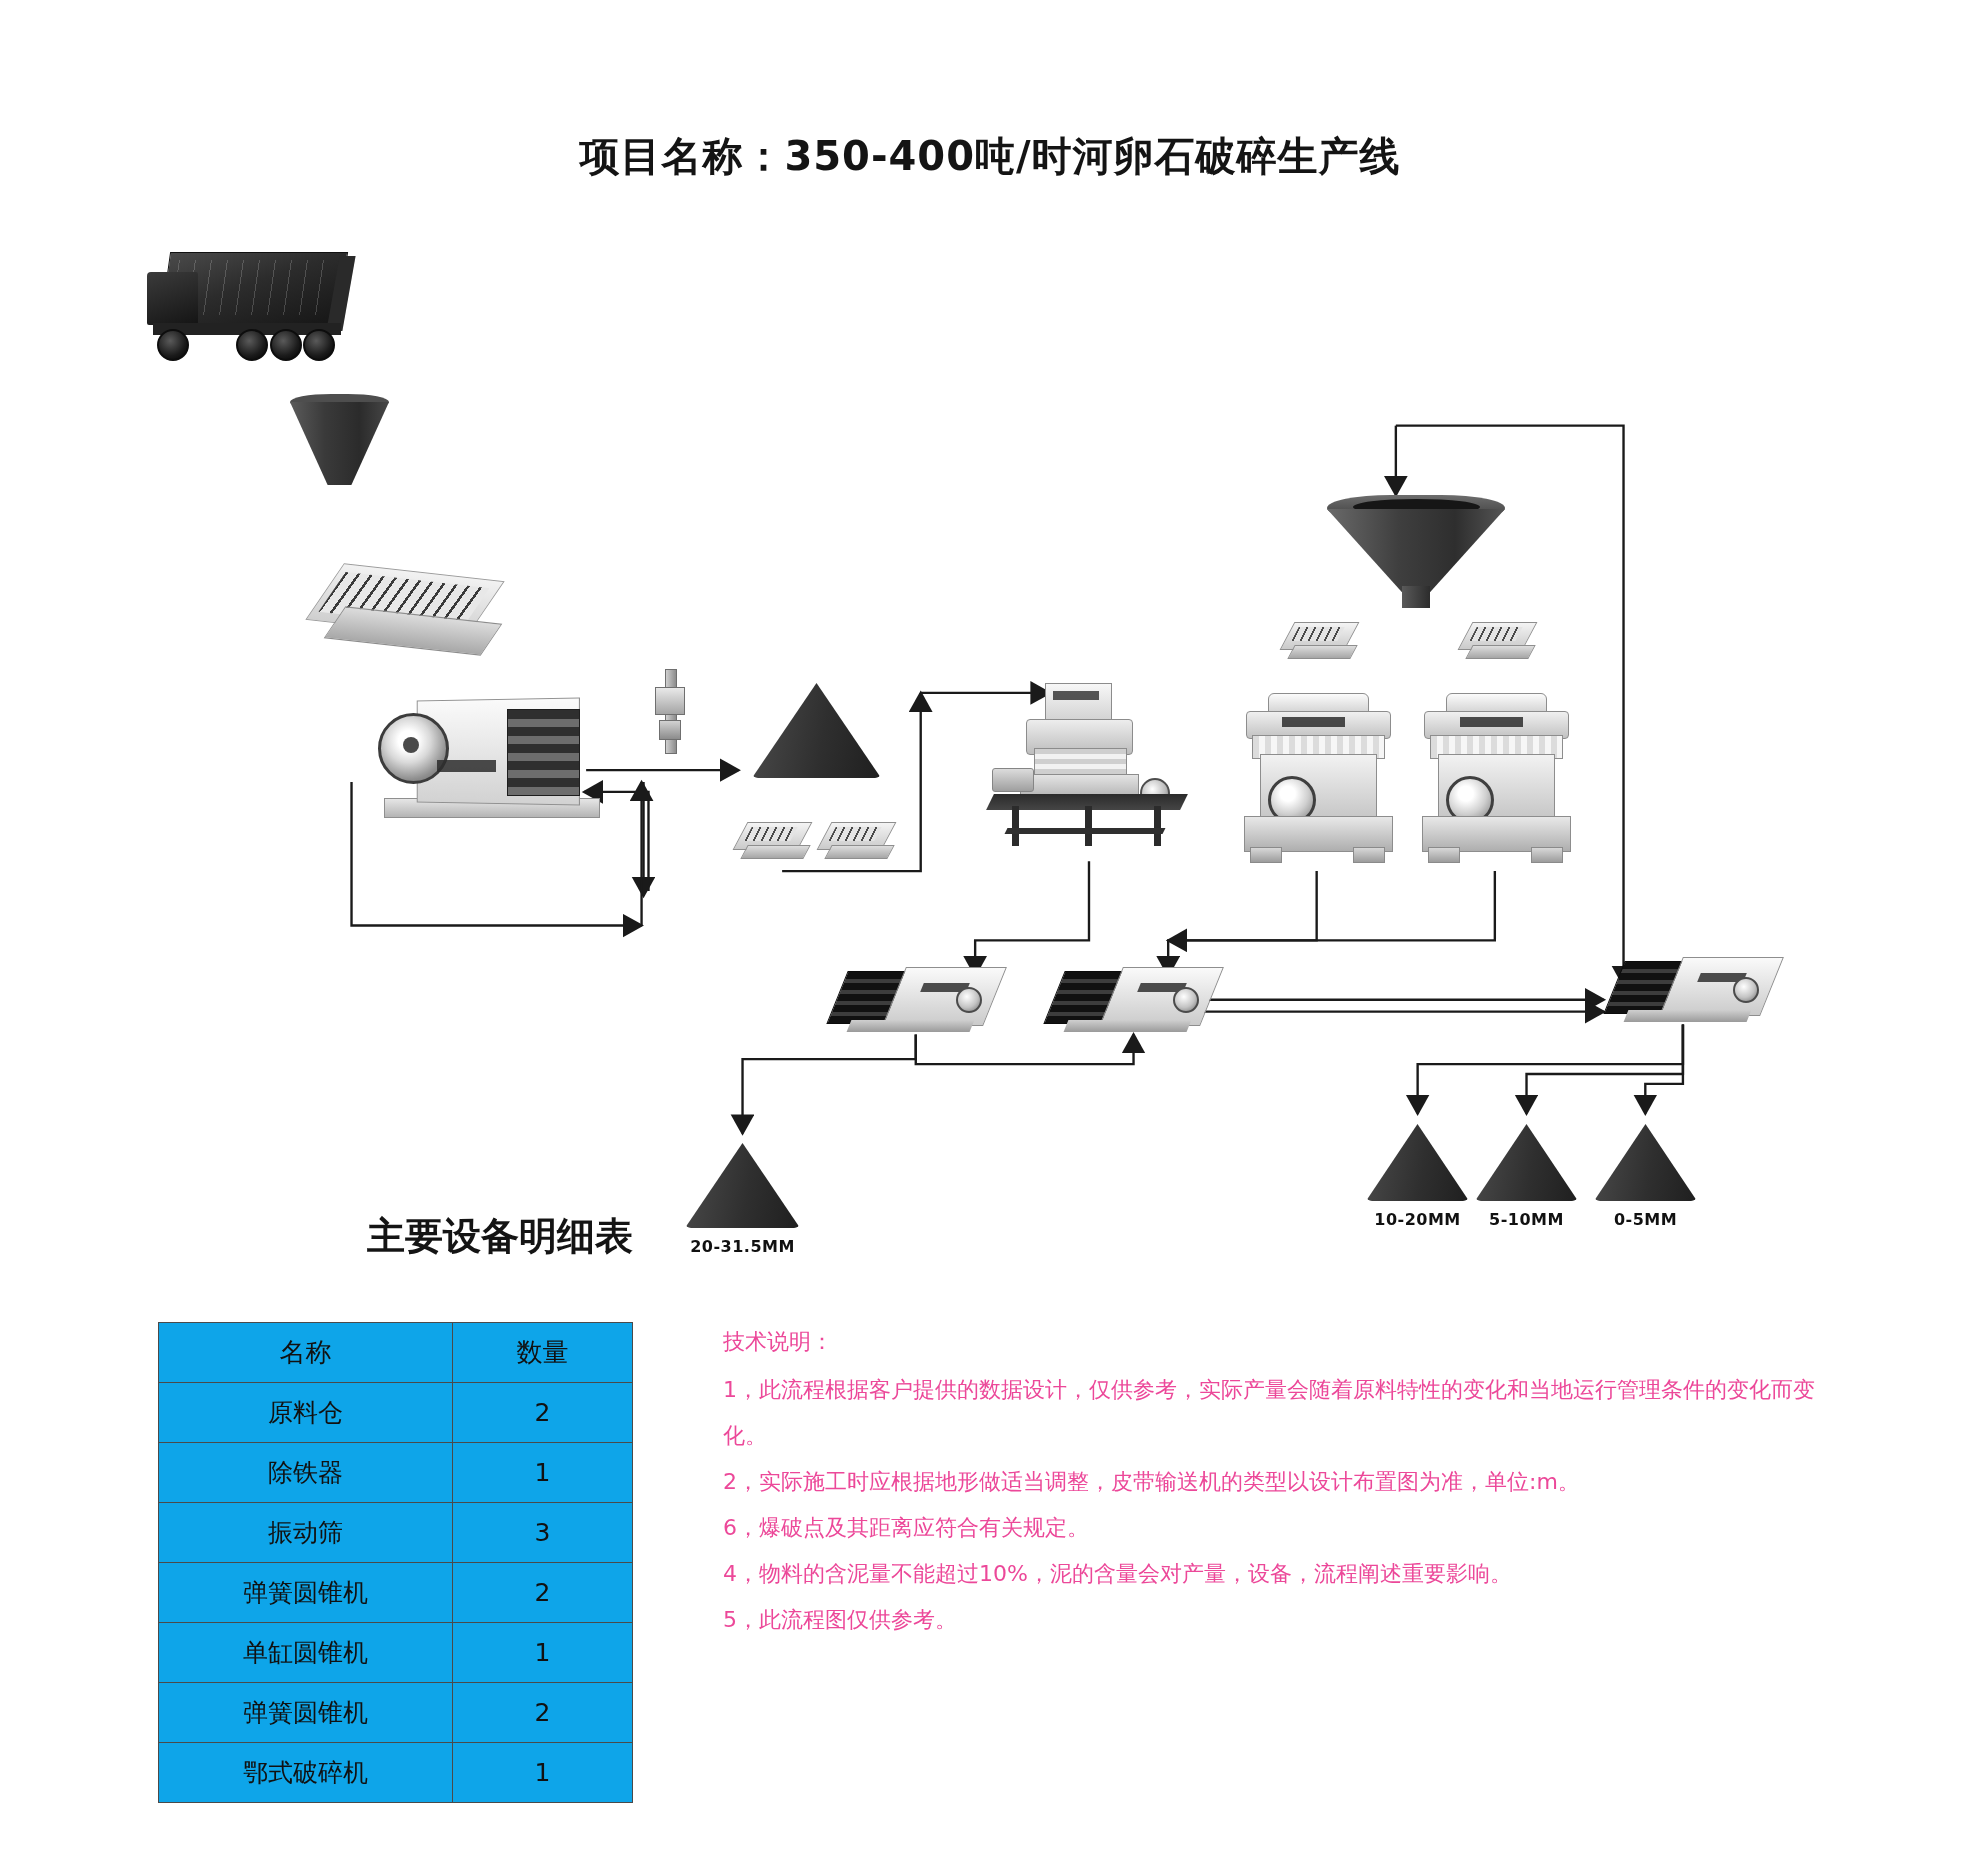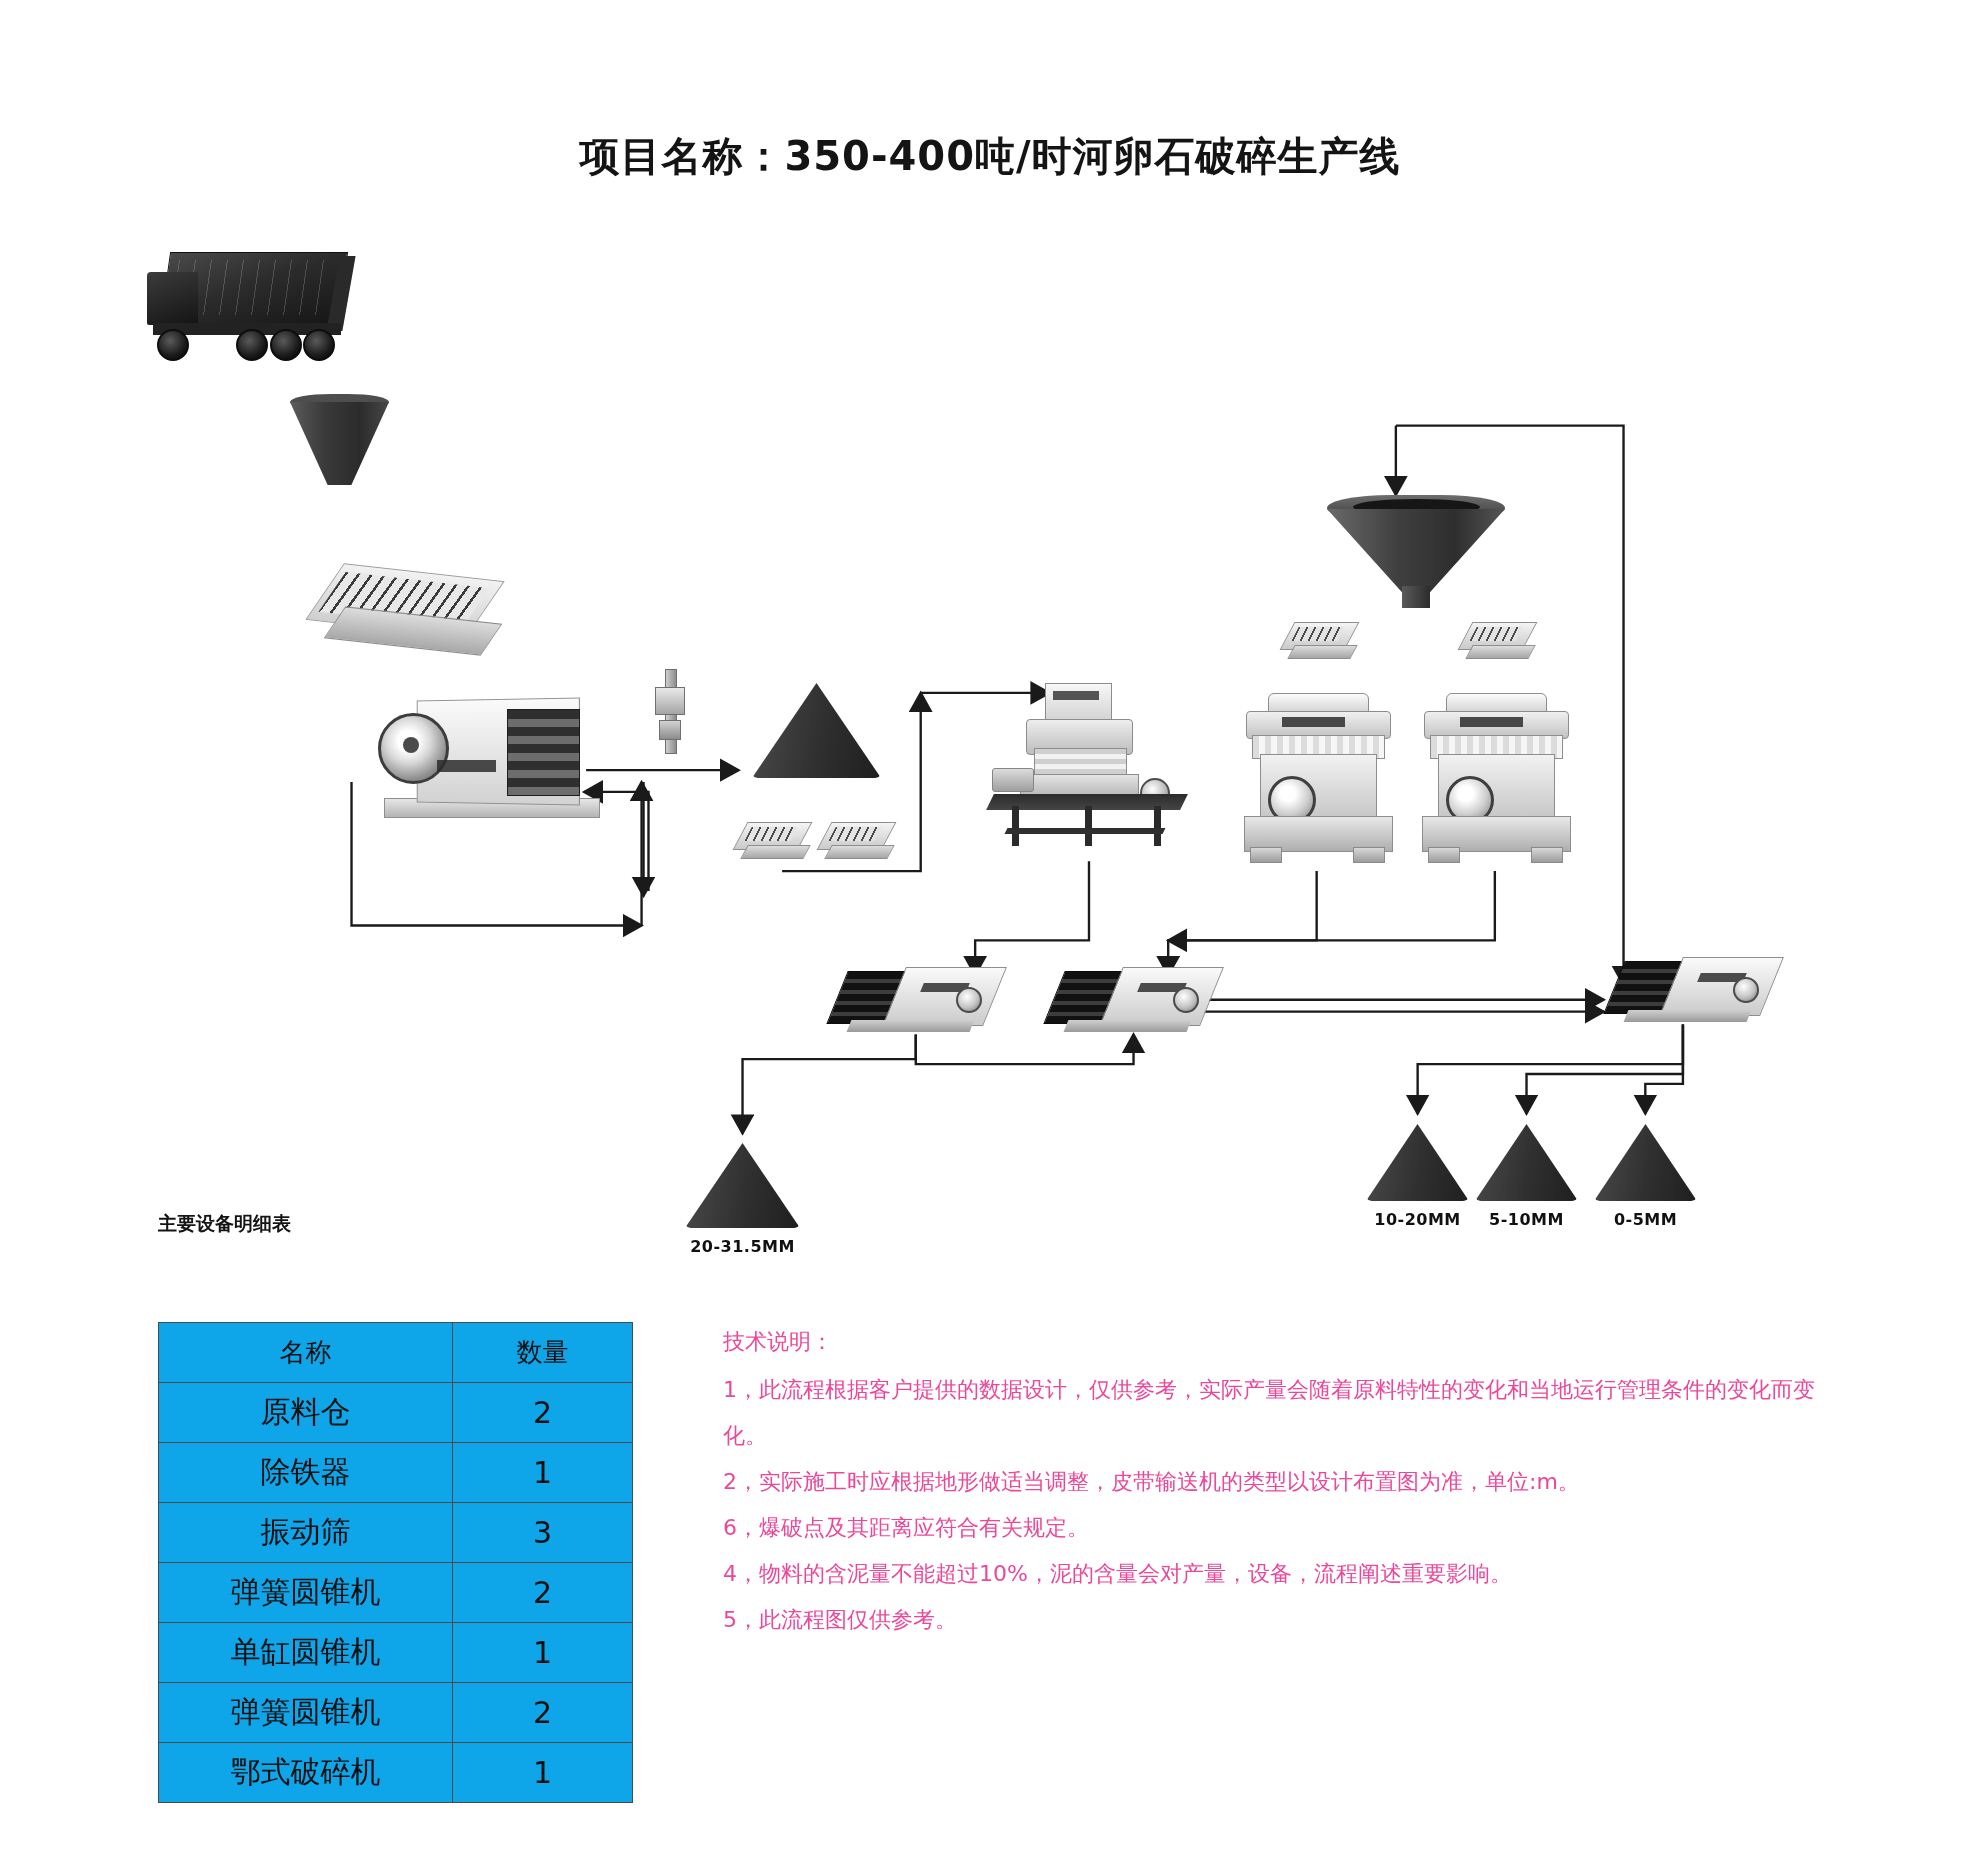--- a/index.html
+++ b/index.html
@@ -360,37 +360,37 @@
   }
   .scr1 { left: 837px; top: 965px; }
   .scr2 { left: 1054px; top: 965px; }
   .scr3 { left: 1614px; top: 955px; }
 
   
   .table-title {
     position: absolute;
     left: 158px; top: 1211px;
     width: 475px;
-    text-align: left;
-    font-size: 19px;
+    text-align: right;
+    font-size: 38px;
     font-weight: bold;
     color: #141414;
   }
   table.equip {
     position: absolute;
     left: 158px; top: 1322px;
     width: 475px;
     border-collapse: collapse;
     background: #0ea5e9;
   }
   table.equip th, table.equip td {
     border: 1px solid #4a4a4a;
     height: 57px;
     text-align: center;
-    font-size: 30px;
+    font-size: 25px;
     font-weight: normal;
     color: #111;
   }
   table.equip th { font-size: 26px; }
   table.equip th:first-child, table.equip td:first-child { width: 62%; }
 
   
   .notes {
     position: absolute;
     left: 723px; top: 1319px;

